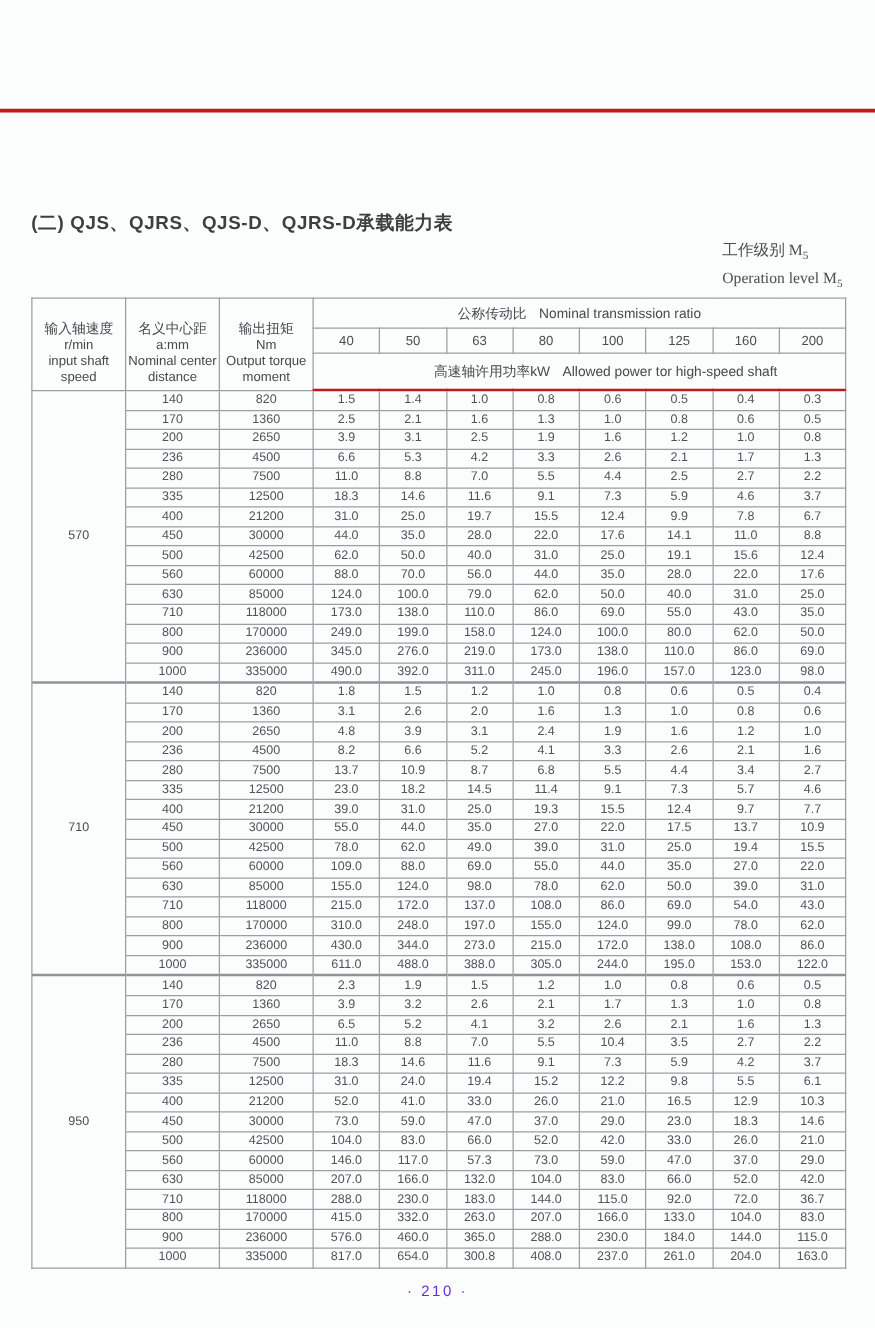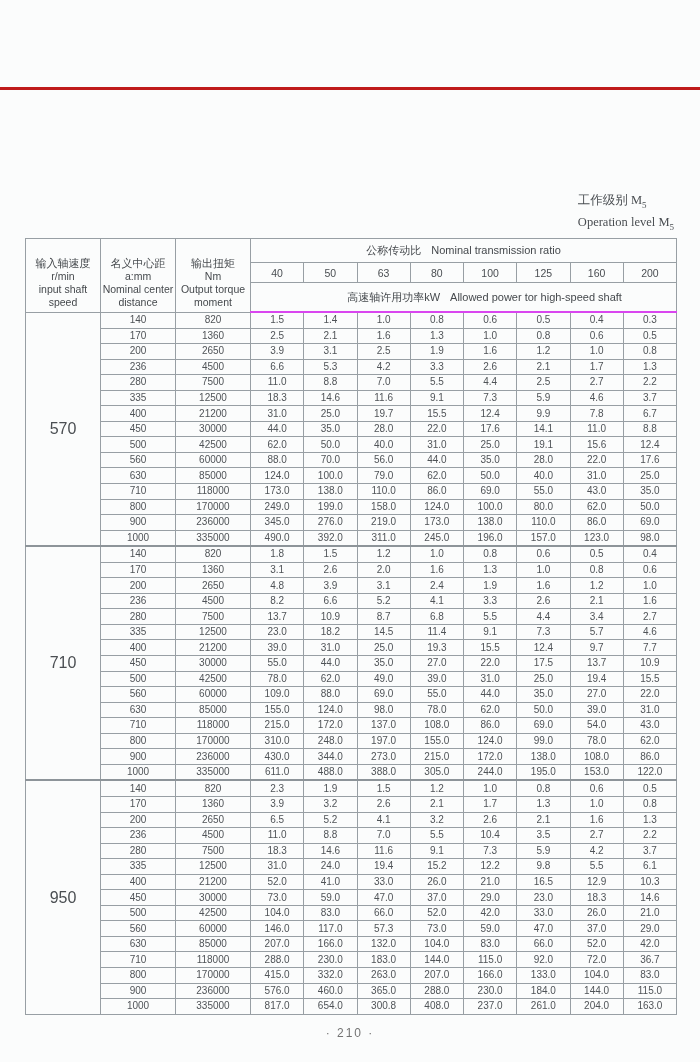--- a/index.html
+++ b/index.html
@@ -42,36 +42,37 @@
   .hdr-lines{font-size:10.5px;line-height:13px;margin-top:16px;}
   .hdr-cn{font-size:11px;}
   .ratio-title-row th{height:23px;font-size:11px;}
   .ratio-num-row th{height:19px;font-size:10.5px;color:#4a4e52;}
   .power-row th{height:28px;font-size:11px;}
   .cn-gap{margin-right:10px;}
   tbody td{
     height:14.55px;font-size:10px;color:#4f5357;
     line-height:14px;white-space:nowrap;
   }
-  td.speed-cell{font-size:16px;color:#4a4e52;}
-  thead tr.power-row th{border-bottom:2px solid #d946ef;padding-left:42px;}
+  td.speed-cell{font-size:10px;color:#4a4e52;}
+  thead tr.power-row th{border-bottom:2px solid #b91c1c;padding-left:42px;}
   tbody tr.block-start td{border-top:2px solid #8d9499;}
   .page-footer{
     position:absolute;left:0;top:1026px;width:700px;
-    text-align:center;font-size:12px;color:#737373;letter-spacing:2px;
+    text-align:center;font-size:12px;color:#6d28d9;letter-spacing:2px;
   }
 </style>
 </head>
 <body>
 
 <div>
 
   <div class="red-rule"></div>
 
   <div class="title-block">
+    <div class="title-cn">(二) QJS、QJRS、QJS-D、QJRS-D承载能力表</div>
   </div>
 
   <div class="level-block">
     <div class="level-line"><span>工作级别 M</span><sub>5</sub></div>
     <div class="level-line"><span>Operation level M</span><sub>5</sub></div>
   </div>
 
   <table class="capacity">
     <colgroup>
       <col style="width:75px">

